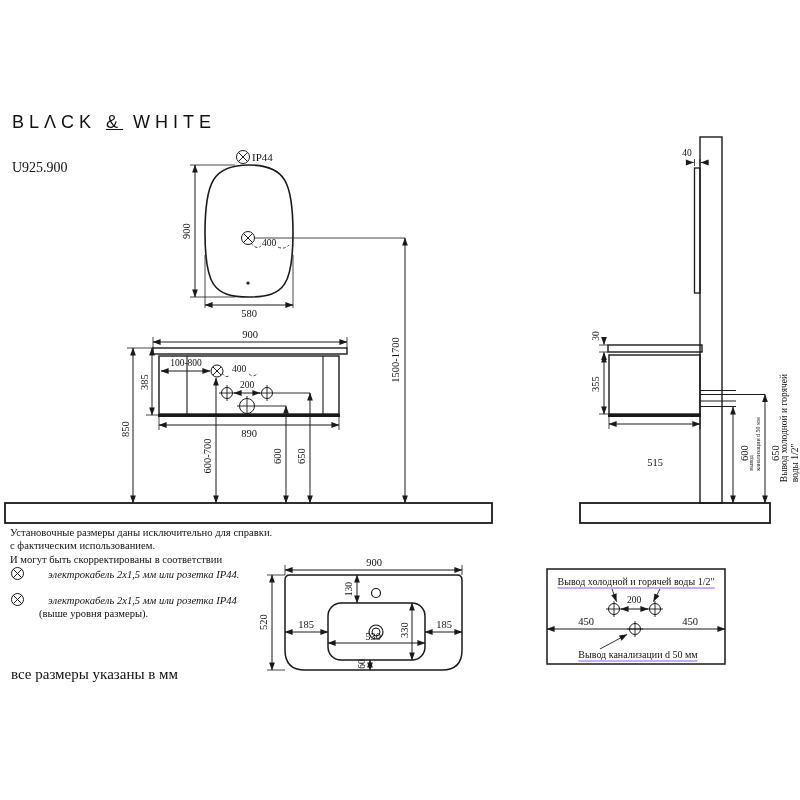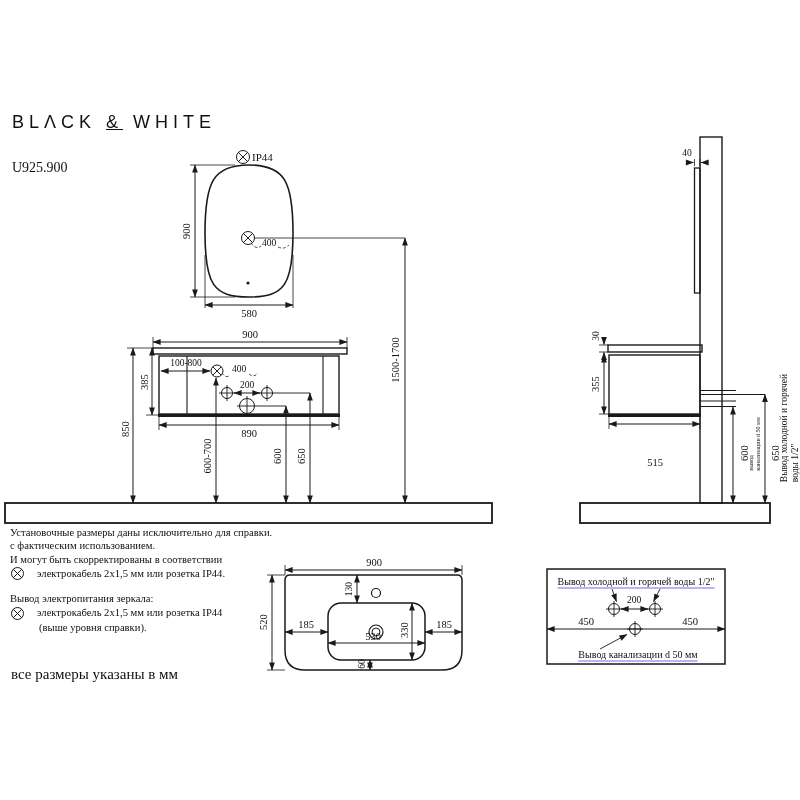--- a/index.html
+++ b/index.html
@@ -12,21 +12,21 @@
   .lb-left{position:absolute;transform:translate(0,-50%);font-size:11px;white-space:nowrap;}
   .small{font-size:9.5px;}
   .tiny{font-size:6px;line-height:6.5px;}
   .mid{font-size:9.5px;line-height:10.5px;}
   .ul{border-bottom:1px solid #8b5cf6;padding-bottom:1px;}
   .logo{position:absolute;left:12px;top:112px;font-family:"Liberation Sans",sans-serif;
         font-size:18px;font-weight:500;letter-spacing:5px;white-space:nowrap;}
   .logo .amp{text-decoration:underline;}
   .model{position:absolute;left:12px;top:148px;font-size:14px;margin-top:12px;}
   .notes{position:absolute;left:10px;top:526px;font-size:10.6px;line-height:13.4px;width:275px;}
-  .iconrow{display:flex;align-items:center;gap:12px;}
+  .iconrow{display:flex;align-items:flex-end;gap:23px;font-style:italic;}
   .iconrow svg{position:static;flex:0 0 auto;}
   .indent{margin-left:29px;}
   .spacer{height:11px;}
   .footer{position:absolute;left:11px;top:666px;font-size:15px;}
   .ob-title{font-size:10px;}
 </style>
 </head>
 <body>
 
 <div class="page">
@@ -243,27 +243,26 @@
     <div>И могут быть скорректированы в соответствии</div>
     <div class="iconrow">
       <svg width="15" height="15" viewBox="0 0 15 15" stroke="#1a1a1a" fill="none">
         <circle cx="7.5" cy="7.5" r="6"></circle>
         <line x1="3.3" y1="3.3" x2="11.7" y2="11.7"></line>
         <line x1="3.3" y1="11.7" x2="11.7" y2="3.3"></line>
       </svg>
       <span>электрокабель 2х1,5 мм или розетка IP44.</span>
     </div>
     <div class="spacer"></div>
-    <div>Вывод электропитания зеркала:</div>
     <div class="iconrow">
       <svg width="15" height="15" viewBox="0 0 15 15" stroke="#1a1a1a" fill="none">
         <circle cx="7.5" cy="7.5" r="6"></circle>
         <line x1="3.3" y1="3.3" x2="11.7" y2="11.7"></line>
         <line x1="3.3" y1="11.7" x2="11.7" y2="3.3"></line>
       </svg>
       <span>электрокабель 2х1,5 мм или розетка IP44</span>
     </div>
-    <div class="indent">(выше уровня справки).</div>
+    <div class="indent">(выше уровня размеры).</div>
   </div>
 
   <div class="footer">все размеры указаны в мм</div>
 
 </div>
 
 </body></html>

